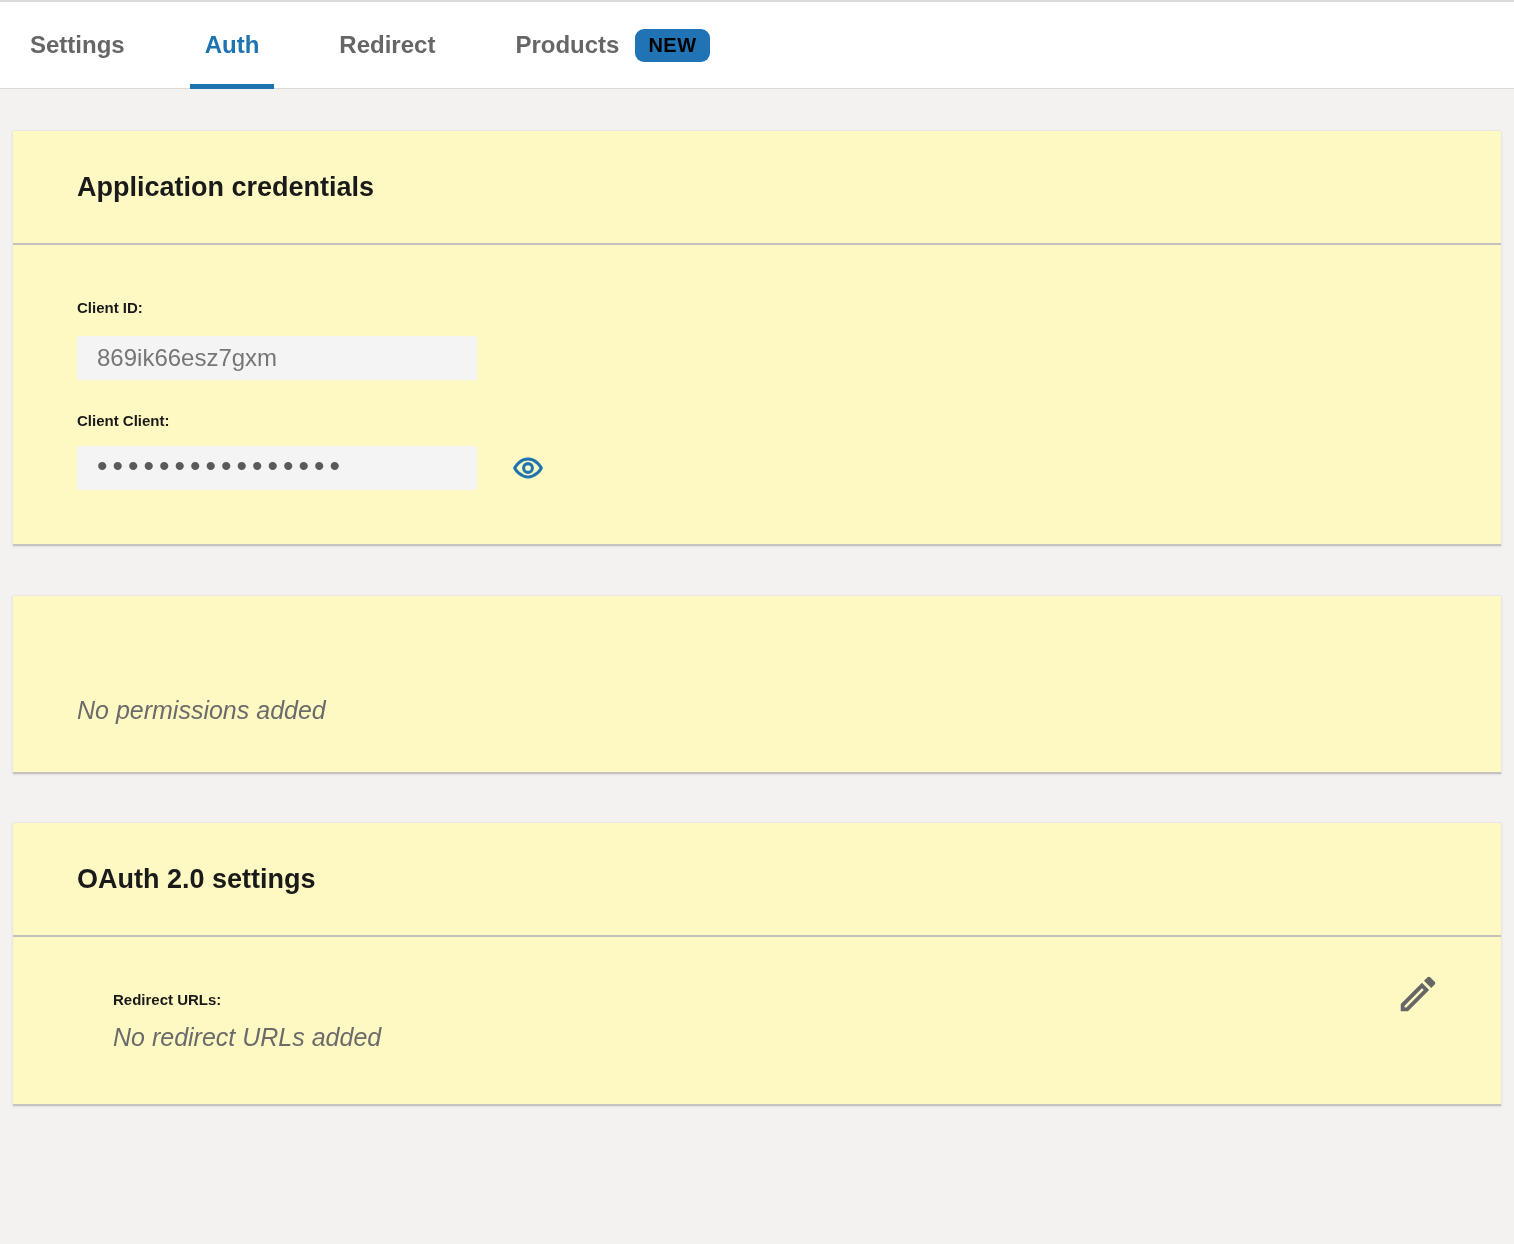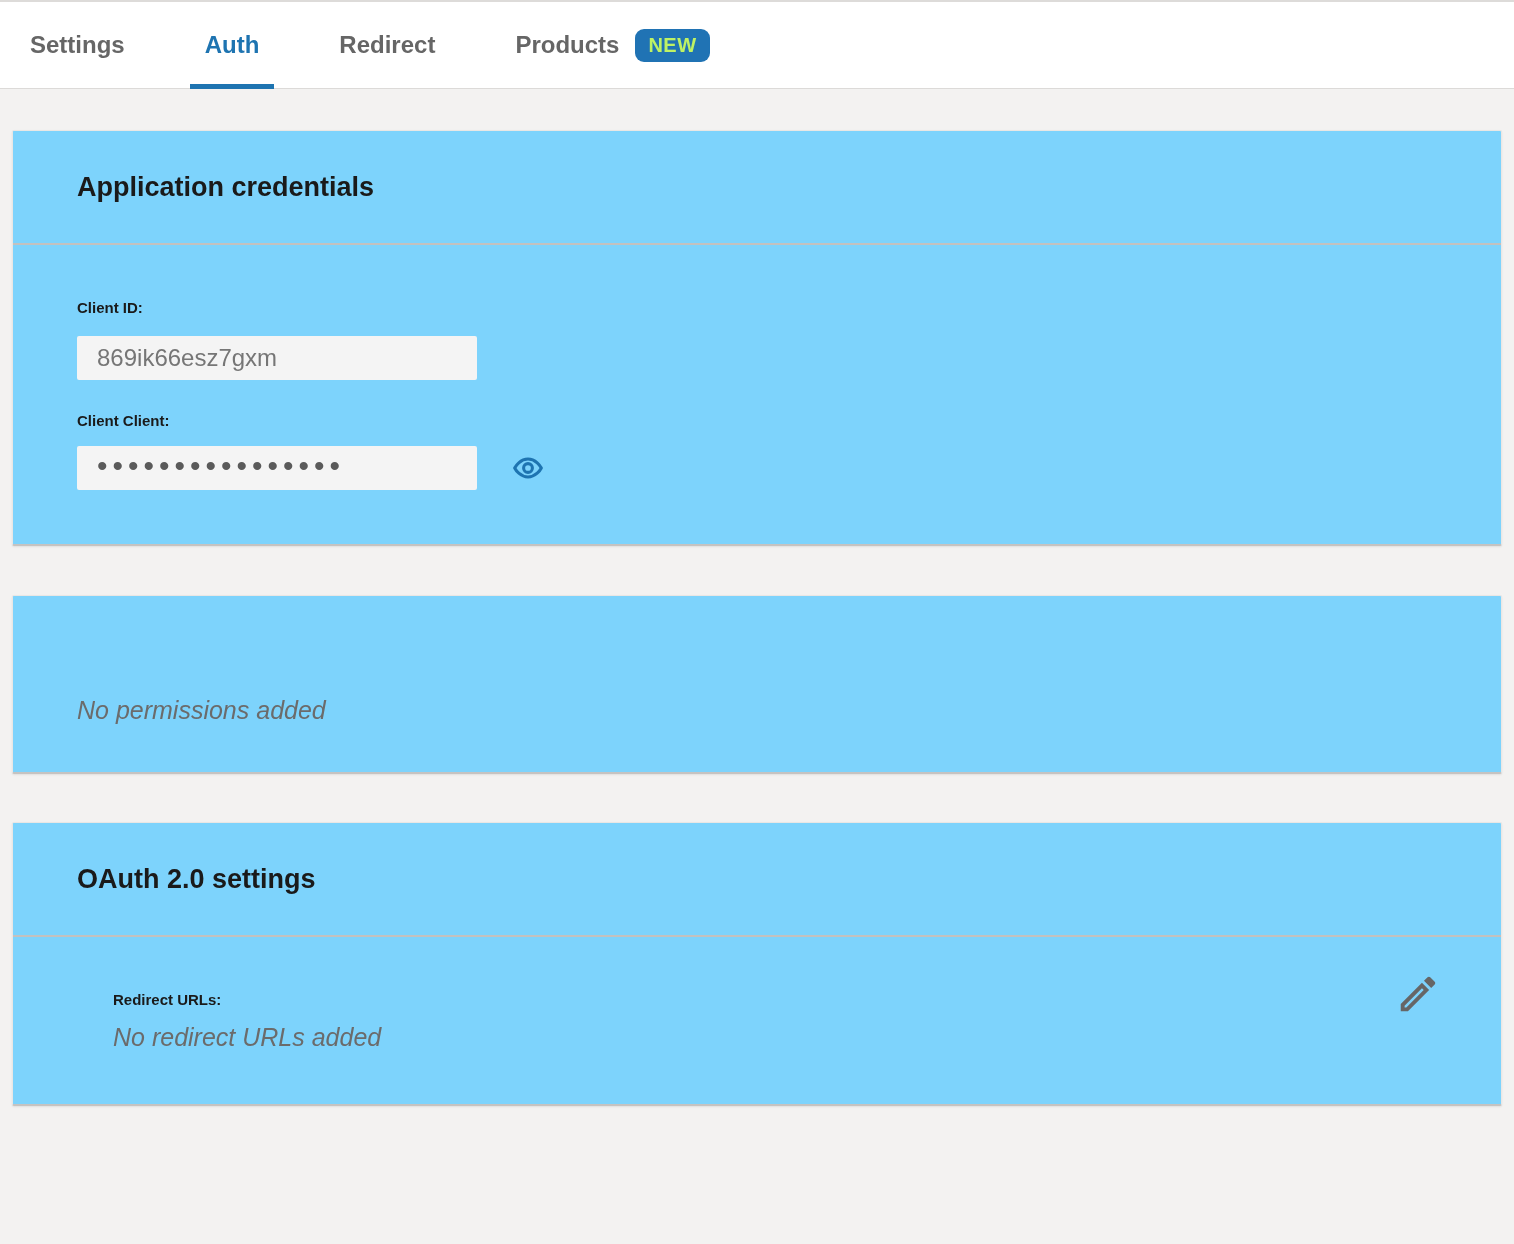--- a/index.html
+++ b/index.html
@@ -40,34 +40,34 @@
   .tab.active::after {
     content: "";
     position: absolute;
     left: 0; right: 0; bottom: -1px;
     height: 5px;
     background: var(--accent-blue, #1e74b1);
   }
   .new-badge {
     display: inline-block;
     background: var(--badge-blue, #2073b4);
-    color: #bef264;
+    color: #000000;
     font-size: 20px;
     font-weight: 700;
     letter-spacing: 0.5px;
     padding: 6px 13px 7px;
     border-radius: 9px;
     margin-left: 16px;
     line-height: 1;
   }
 
   
   .card {
     margin: 0 12px;
-    background: #7dd3fc;
+    background: #fef9c3;
     border: 1px solid #e9e7e5;
     border-bottom: 2px solid #c5c3c1;
     border-radius: 2px;
     box-shadow: 0 1px 2px rgba(0,0,0,0.08);
   }
   .card-1 { margin-top: 41px; }
   .card-2 { margin-top: 49px; }
   .card-3 { margin-top: 48px; }
 
   .card-header {

